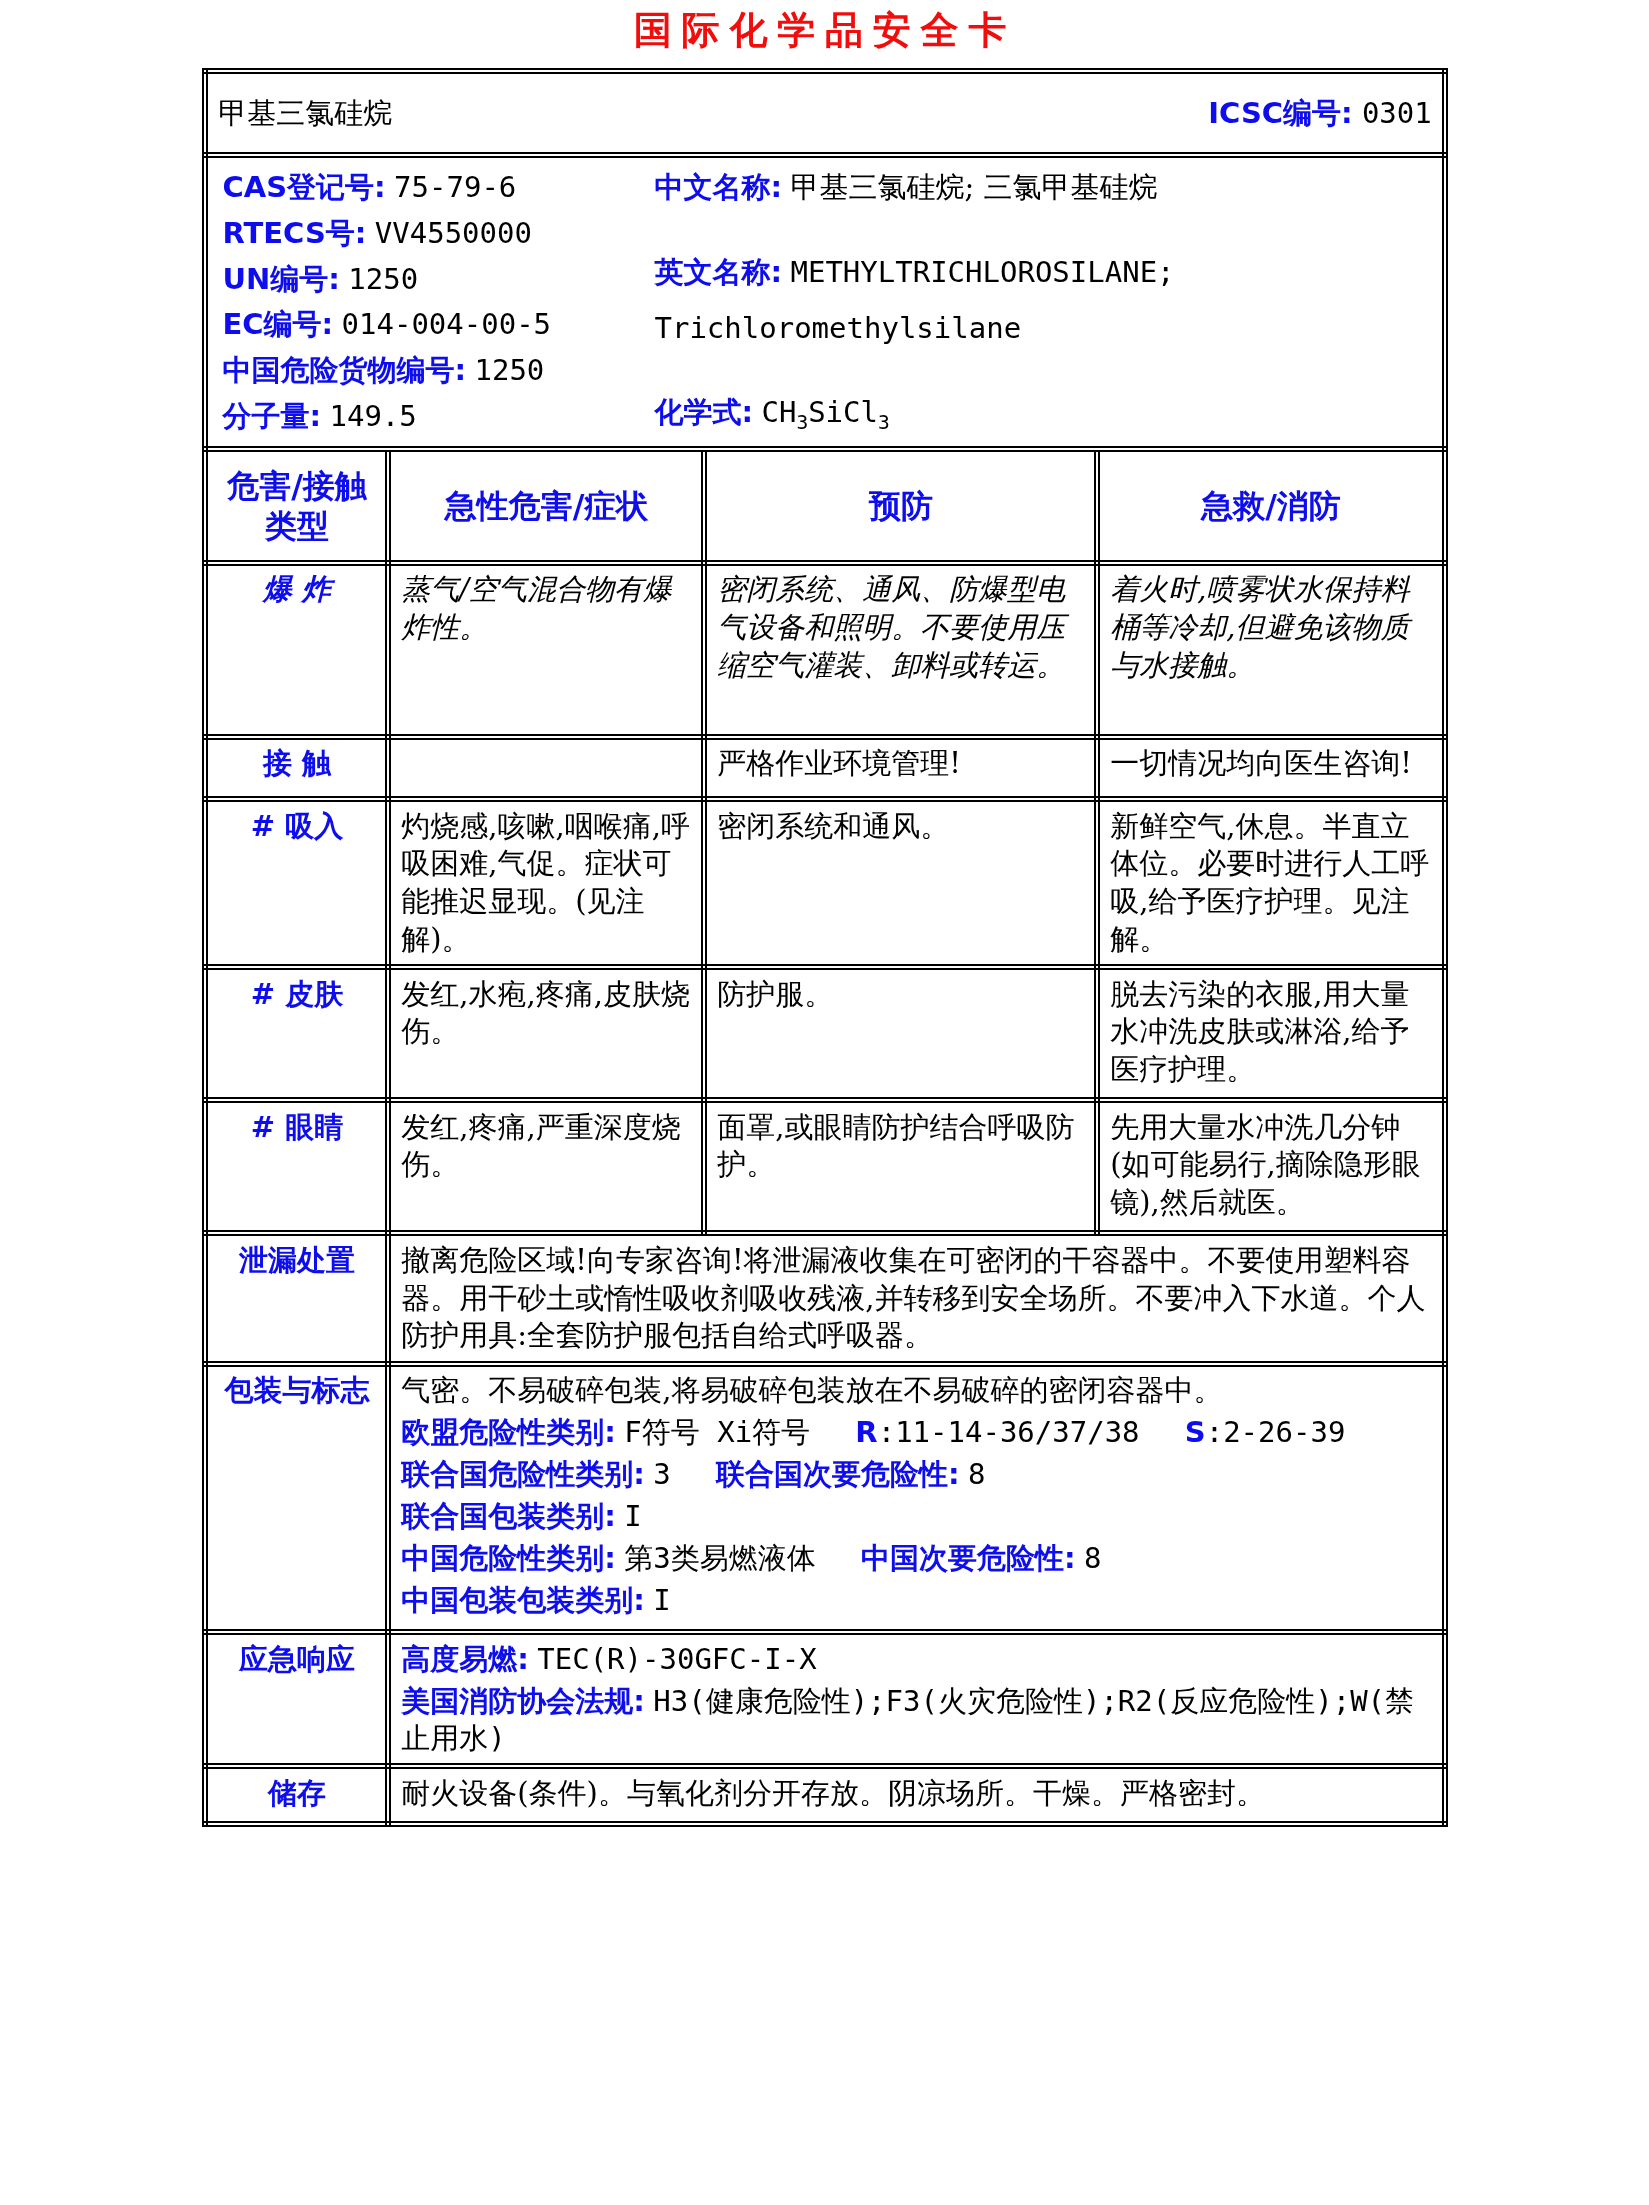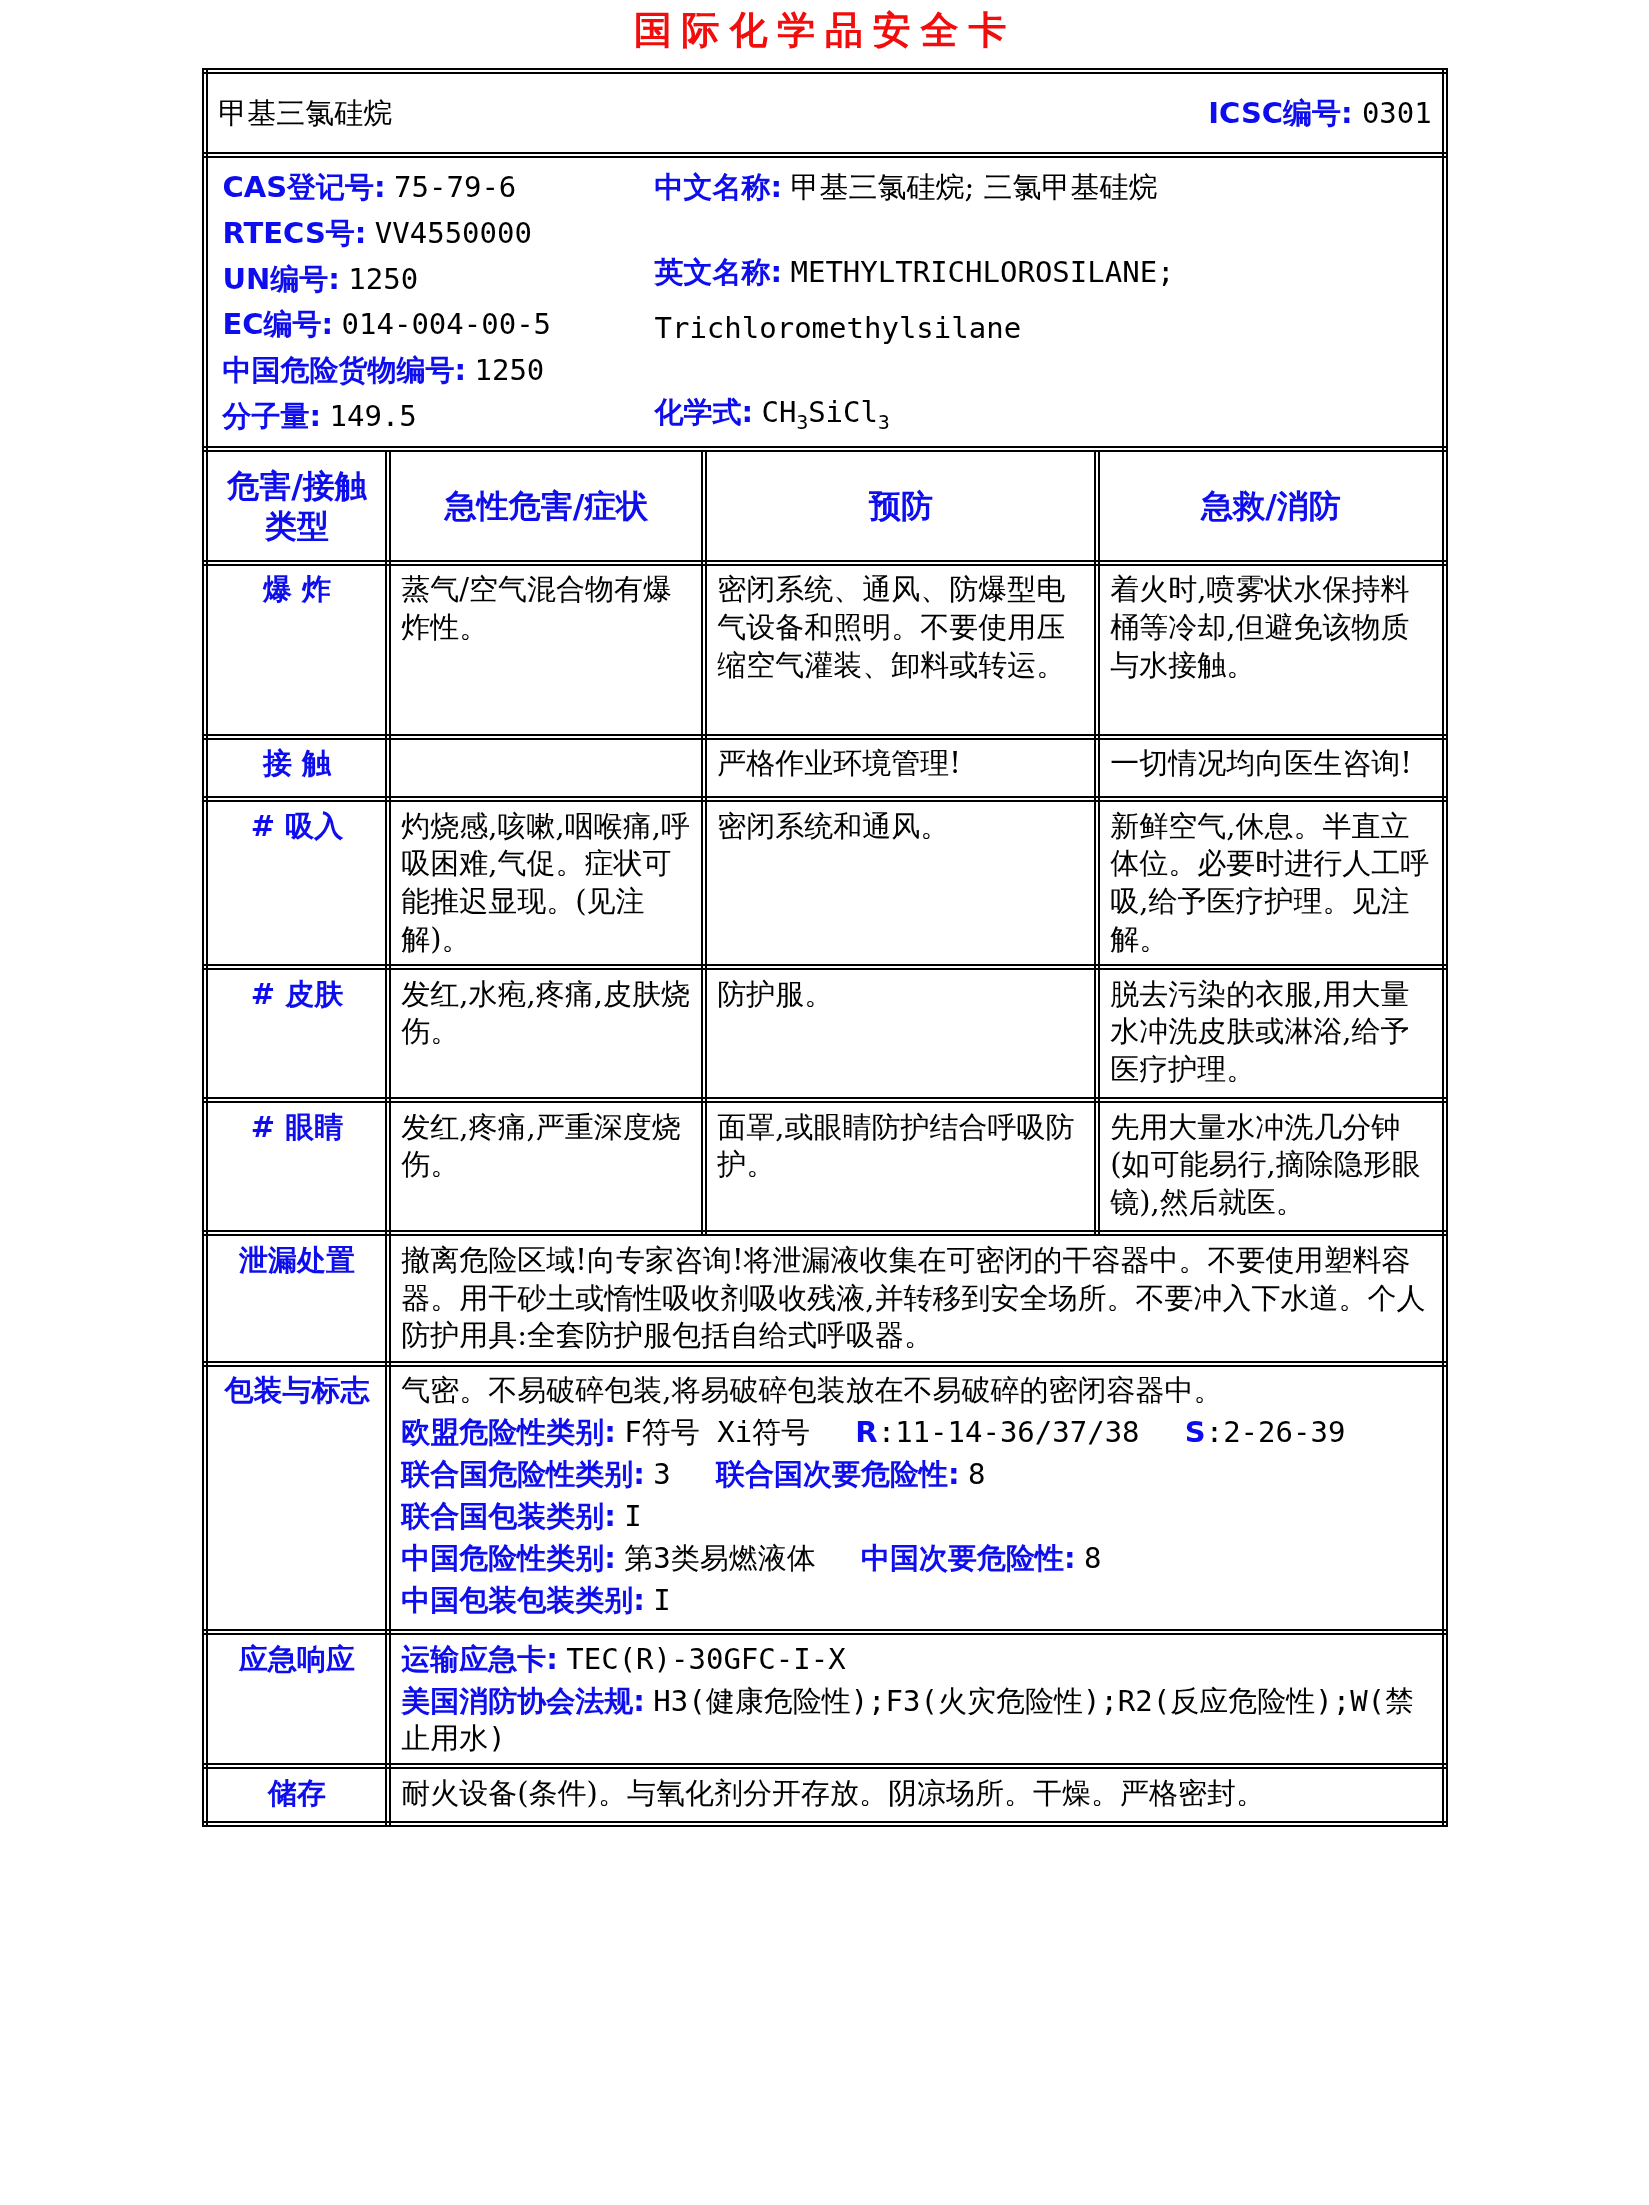--- a/index.html
+++ b/index.html
@@ -79,21 +79,21 @@
   
   td.label-cell{
     vertical-align:middle;text-align:center;
     color:var(--blue);
     font-family:"DejaVu Sans","Liberation Sans",sans-serif;
     font-weight:bold;
     font-size:31px;
     padding:5.6px 2.8px;
   }
   tr.r-fire td{height:118px;}
-  tr.r-explosion td{height:157px;}
+  tr.r-explosion td{height:157px;font-style:italic;}
   tr.r-exposure td{height:45px;}
   tr.r-inhalation td{height:146px;}
   tr.r-skin td{height:116px;}
   tr.r-eyes td{height:116px;}
   tr.r-ingestion td{height:117px;}
   tr.r-spill td{height:110px;}
   tr.r-packaging td{height:238px;}
   tr.r-emergency td{height:110px;}
   tr.r-storage td{height:40px;}
   .pk-line{margin-bottom:4.2px;}
@@ -235,21 +235,21 @@
       <div class="pk-line">
         <span class="bl">中国包装包装类别:</span><span class="v">I</span>
       </div>
     </td>
   </tr>
 
   <tr class="r-emergency">
     <td class="label-cell">应急响应</td>
     <td colspan="3">
       <div class="pk-line">
-        <span class="bl">运输应急卡:</span><span class="v">TEC(R)-30GFC-I-X</span>
+        <span class="bl">高度易燃:</span><span class="v">TEC(R)-30GFC-I-X</span>
       </div>
       <div>
         <span class="bl">美国消防协会法规:</span><span class="v">H3(健康危险性);F3(火灾危险性);R2(反应危险性);W(禁止用水)</span>
       </div>
     </td>
   </tr>
 
   <tr class="r-storage">
     <td class="label-cell">储存</td>
     <td colspan="3">耐火设备(条件)。与氧化剂分开存放。阴凉场所。干燥。严格密封。</td>

